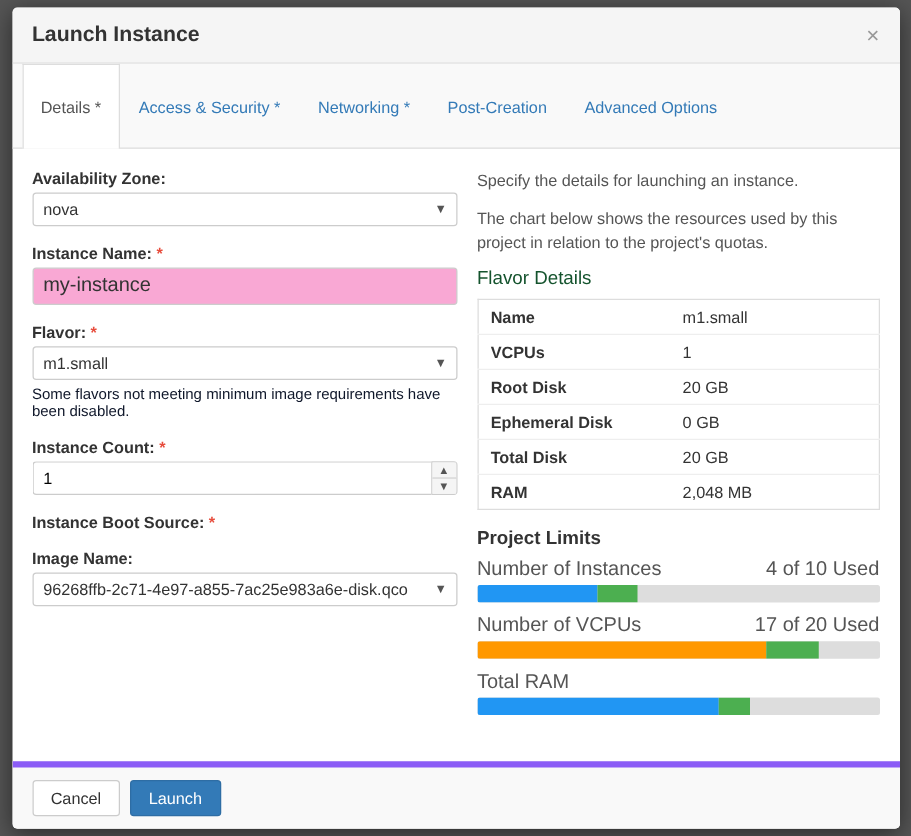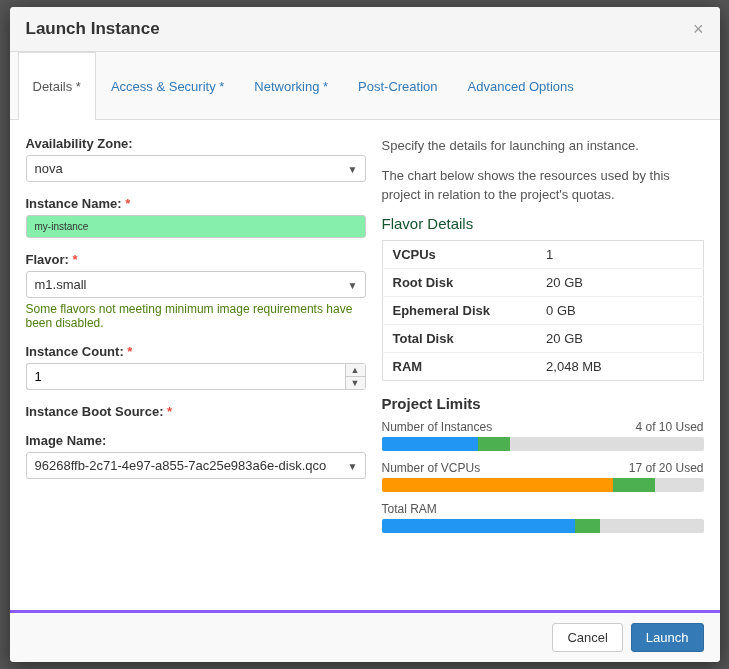--- a/index.html
+++ b/index.html
@@ -91,23 +91,23 @@
       font-weight: bold;
       color: #333;
       font-size: 13px;
     }
     .required { color: #e74c3c; }
     .form-control {
       width: 100%;
       padding: 5px 8px;
       border: 1px solid #ccc;
       border-radius: 3px;
-      font-size: 10px;
-      color: #333;
-      background: #86efac;
+      font-size: 16px;
+      color: #333;
+      background: #f9a8d4;
     }
     .select-wrapper {
       position: relative;
       display: block;
     }
     .select-wrapper::after {
       content: '▼';
       position: absolute;
       right: 8px;
       top: 50%;
@@ -122,21 +122,21 @@
       border: 1px solid #ccc;
       border-radius: 3px;
       font-size: 13px;
       color: #333;
       background: #fff;
       appearance: none;
       cursor: pointer;
     }
     .hint-text {
       font-size: 12px;
-      color: #4d7c0f;
+      color: #0f172a;
       margin-top: 4px;
     }
     .input-number-wrapper {
       display: flex;
       align-items: stretch;
     }
     .input-number-wrapper input {
       flex: 1;
       padding: 5px 8px;
       border: 1px solid #ccc;
@@ -199,44 +199,43 @@
       color: #333;
       margin-bottom: 8px;
     }
     .limit-row {
       margin-bottom: 10px;
     }
     .limit-header {
       display: flex;
       justify-content: space-between;
       margin-bottom: 3px;
-      font-size: 12px;
+      font-size: 16px;
       color: #555;
     }
     .limit-bar-bg {
       background: #ddd;
       height: 14px;
       border-radius: 2px;
       overflow: hidden;
       display: flex;
     }
     .limit-bar-used {
       height: 100%;
       display: flex;
     }
     .bar-blue { background: #2196F3; }
     .bar-green { background: #4CAF50; }
     .bar-orange { background: #FF9800; }
 
     
     .modal-footer {
-      border-top: 3px solid #8b5cf6;
+      border-top: 5px solid #8b5cf6;
       padding: 10px 16px;
       display: flex;
-      justify-content: flex-end;
       gap: 8px;
       background: #f9f9f9;
     }
     .btn {
       padding: 6px 14px;
       border-radius: 3px;
       font-size: 13px;
       cursor: pointer;
       border: 1px solid;
     }
@@ -347,20 +346,24 @@
       </div>
 
       <div class="right-panel">
         <p class="desc-text">Specify the details for launching an instance.</p>
         <p class="desc-text">The chart below shows the resources used by this project in relation to the project's quotas.</p>
 
         <div class="section-title">Flavor Details</div>
 
         <table class="flavor-table">
           <tbody id="flavor-tbody">
+          <tr>
+                <td>Name</td>
+                <td>m1.small</td>
+              </tr>
               <tr>
                 <td>VCPUs</td>
                 <td>1</td>
               </tr>
               <tr>
                 <td>Root Disk</td>
                 <td>20 GB</td>
               </tr>
               <tr>
                 <td>Ephemeral Disk</td>

